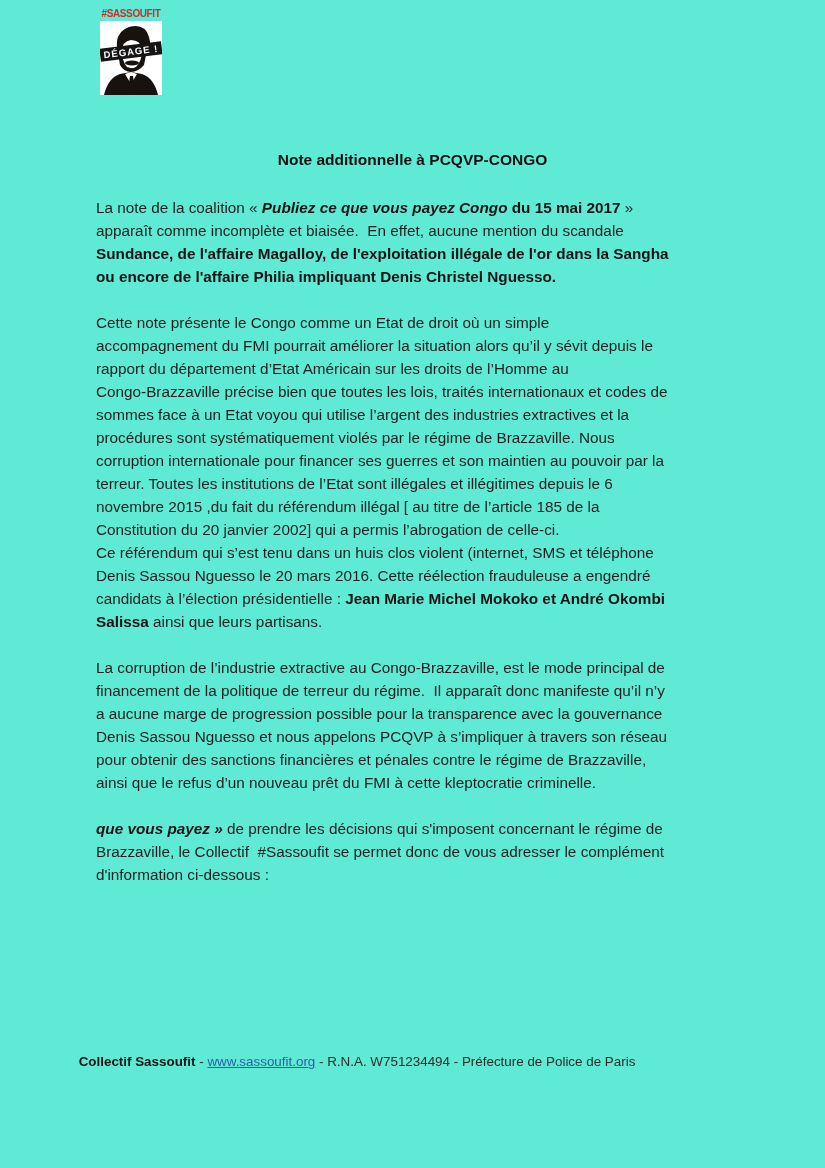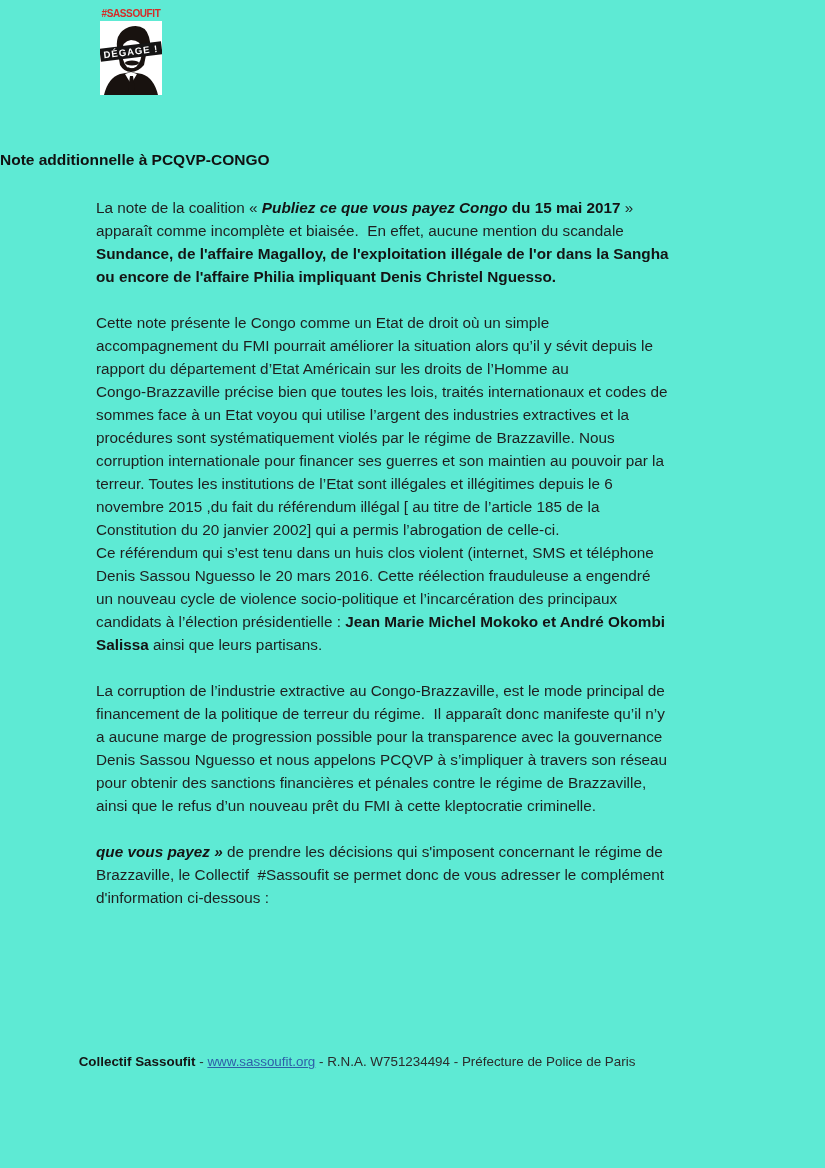--- a/index.html
+++ b/index.html
@@ -16,21 +16,21 @@
   .logo{position:absolute;left:100px;top:8px;width:62px;height:88px;}
   .logo-hashtag{
     font-size:10px;font-weight:bold;color:#d52b27;
     letter-spacing:-0.4px;text-align:center;white-space:nowrap;
     line-height:12px;
   }
   .logo-portrait{display:block;margin-top:1px;}
   
   .doc-title{
     position:absolute;left:0;top:151px;width:825px;
-    font-size:15.5px;font-weight:bold;color:#111;
+    text-align:center;font-size:15.5px;font-weight:bold;color:#111;
   }
   
   .body-text{
     position:absolute;left:96px;top:196px;width:640px;
     font-size:15.3px;line-height:23px;color:#1f1f1f;
   }
   .block{margin:0 0 23px 0;}
   .line{white-space:pre;}
   .r-b{font-weight:bold;color:#141414;}
   .r-bi{font-weight:bold;font-style:italic;color:#141414;}
@@ -87,21 +87,20 @@
         <div class="line"><span>rapport du département d’Etat Américain sur les droits de l’Homme au</span></div>
         <div class="line"><span>Congo-Brazzaville précise bien que toutes les lois, traités internationaux et codes de</span></div>
         <div class="line"><span>sommes face à un Etat voyou qui utilise l’argent des industries extractives et la</span></div>
         <div class="line"><span>procédures sont systématiquement violés par le régime de Brazzaville. Nous</span></div>
         <div class="line"><span>corruption internationale pour financer ses guerres et son maintien au pouvoir par la</span></div>
         <div class="line"><span>terreur. Toutes les institutions de l’Etat sont illégales et illégitimes depuis le 6</span></div>
         <div class="line"><span>novembre 2015 ,du fait du référendum illégal [ au titre de l’article 185 de la</span></div>
         <div class="line"><span>Constitution du 20 janvier 2002] qui a permis l’abrogation de celle-ci.</span></div>
         <div class="line"><span>Ce référendum qui s’est tenu dans un huis clos violent (internet, SMS et téléphone</span></div>
         <div class="line"><span>Denis Sassou Nguesso le 20 mars 2016. Cette réélection frauduleuse a engendré</span></div>
-        <div class="line"><span>un nouveau cycle de violence socio-politique et l’incarcération des principaux</span></div>
         <div class="line"><span>candidats à l’élection présidentielle : </span><span class="r-b">Jean Marie Michel Mokoko et André Okombi</span></div>
         <div class="line"><span class="r-b">Salissa</span><span> ainsi que leurs partisans.</span></div>
       </div>
       <div class="block">
         <div class="line"><span>La corruption de l’industrie extractive au Congo-Brazzaville, est le mode principal de</span></div>
         <div class="line"><span>financement de la politique de terreur du régime.  Il apparaît donc manifeste qu’il n’y</span></div>
         <div class="line"><span>a aucune marge de progression possible pour la transparence avec la gouvernance</span></div>
         <div class="line"><span>Denis Sassou Nguesso et nous appelons PCQVP à s’impliquer à travers son réseau</span></div>
         <div class="line"><span>pour obtenir des sanctions financières et pénales contre le régime de Brazzaville,</span></div>
         <div class="line"><span>ainsi que le refus d’un nouveau prêt du FMI à cette kleptocratie criminelle.</span></div>

